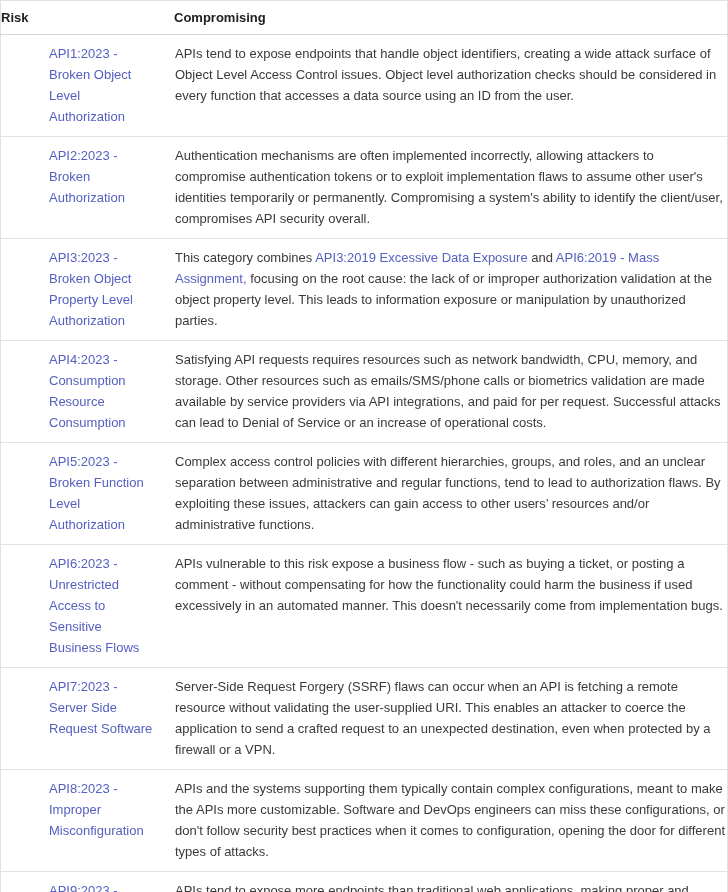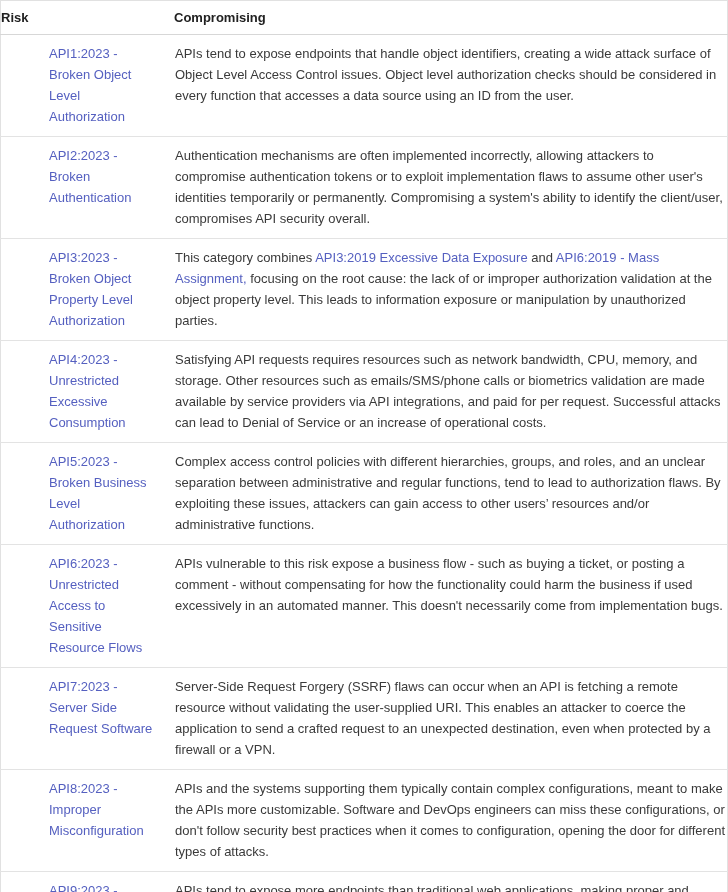--- a/index.html
+++ b/index.html
@@ -72,37 +72,37 @@
         <th class="col-risk">Risk</th>
         <th class="col-desc">Compromising</th>
       </tr>
     </thead>
     <tbody>
         <tr>
           <td class="cell-risk"><a class="risk-link">API1:2023 - Broken Object Level Authorization</a></td>
           <td class="cell-desc"><span>APIs tend to expose endpoints that handle object identifiers, creating a wide attack surface of Object Level Access Control issues. Object level authorization checks should be considered in every function that accesses a data source using an ID from the user.</span></td>
         </tr>
         <tr>
-          <td class="cell-risk"><a class="risk-link">API2:2023 - Broken Authentication</a></td>
+          <td class="cell-risk"><a class="risk-link">API2:2023 - Broken Authorization</a></td>
           <td class="cell-desc"><span>Authentication mechanisms are often implemented incorrectly, allowing attackers to compromise authentication tokens or to exploit implementation flaws to assume other user's identities temporarily or permanently. Compromising a system's ability to identify the client/user, compromises API security overall.</span></td>
         </tr>
         <tr>
           <td class="cell-risk"><a class="risk-link">API3:2023 - Broken Object Property Level Authorization</a></td>
           <td class="cell-desc"><span>This category combines </span><a class="inline-link">API3:2019 Excessive Data Exposure</a><span> and </span><a class="inline-link">API6:2019 - Mass Assignment,</a><span> focusing on the root cause: the lack of or improper authorization validation at the object property level. This leads to information exposure or manipulation by unauthorized parties.</span></td>
         </tr>
         <tr>
-          <td class="cell-risk"><a class="risk-link">API4:2023 - Unrestricted Excessive Consumption</a></td>
+          <td class="cell-risk"><a class="risk-link">API4:2023 - Consumption Resource Consumption</a></td>
           <td class="cell-desc"><span>Satisfying API requests requires resources such as network bandwidth, CPU, memory, and storage. Other resources such as emails/SMS/phone calls or biometrics validation are made available by service providers via API integrations, and paid for per request. Successful attacks can lead to Denial of Service or an increase of operational costs.</span></td>
         </tr>
         <tr>
-          <td class="cell-risk"><a class="risk-link">API5:2023 - Broken Business Level Authorization</a></td>
+          <td class="cell-risk"><a class="risk-link">API5:2023 - Broken Function Level Authorization</a></td>
           <td class="cell-desc"><span>Complex access control policies with different hierarchies, groups, and roles, and an unclear separation between administrative and regular functions, tend to lead to authorization flaws. By exploiting these issues, attackers can gain access to other users’ resources and/or administrative functions.</span></td>
         </tr>
         <tr>
-          <td class="cell-risk"><a class="risk-link">API6:2023 - Unrestricted Access to Sensitive Resource Flows</a></td>
+          <td class="cell-risk"><a class="risk-link">API6:2023 - Unrestricted Access to Sensitive Business Flows</a></td>
           <td class="cell-desc"><span>APIs vulnerable to this risk expose a business flow - such as buying a ticket, or posting a comment - without compensating for how the functionality could harm the business if used excessively in an automated manner. This doesn't necessarily come from implementation bugs.</span></td>
         </tr>
         <tr>
           <td class="cell-risk"><a class="risk-link">API7:2023 - Server Side Request Software</a></td>
           <td class="cell-desc"><span>Server-Side Request Forgery (SSRF) flaws can occur when an API is fetching a remote resource without validating the user-supplied URI. This enables an attacker to coerce the application to send a crafted request to an unexpected destination, even when protected by a firewall or a VPN.</span></td>
         </tr>
         <tr>
           <td class="cell-risk"><a class="risk-link">API8:2023 - Improper Misconfiguration</a></td>
           <td class="cell-desc"><span>APIs and the systems supporting them typically contain complex configurations, meant to make the APIs more customizable. Software and DevOps engineers can miss these configurations, or don't follow security best practices when it comes to configuration, opening the door for different types of attacks.</span></td>
         </tr>

